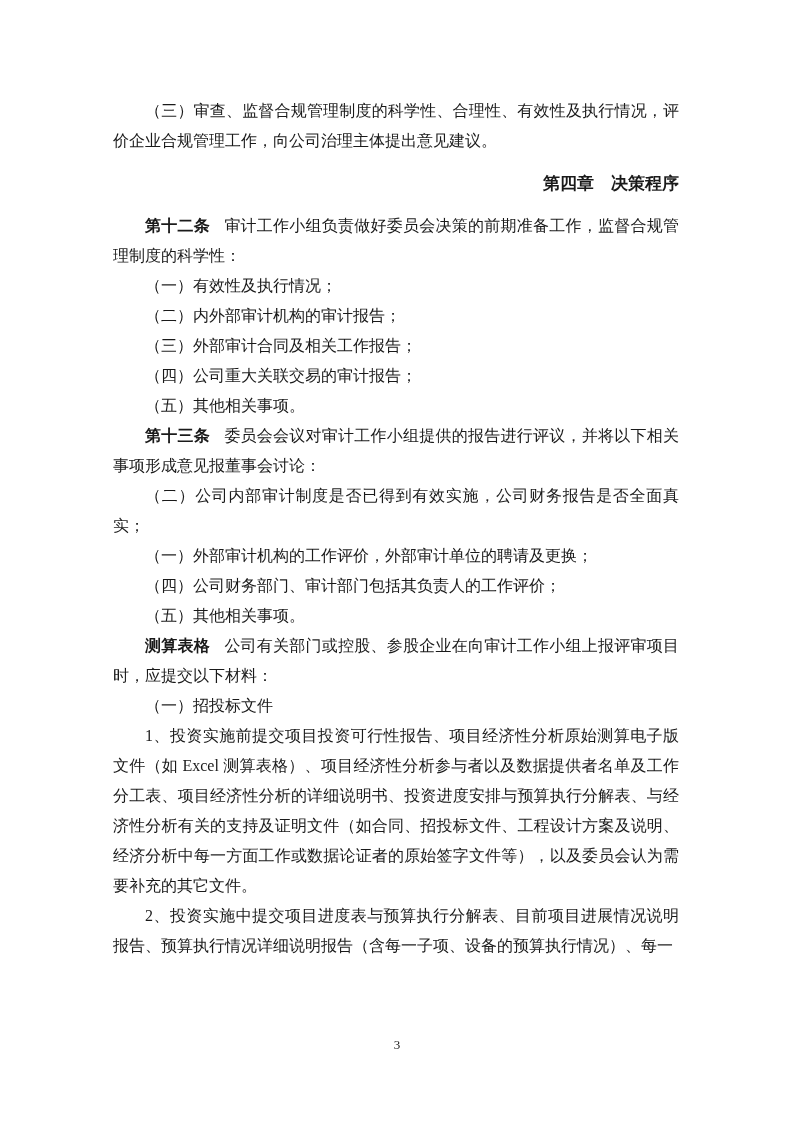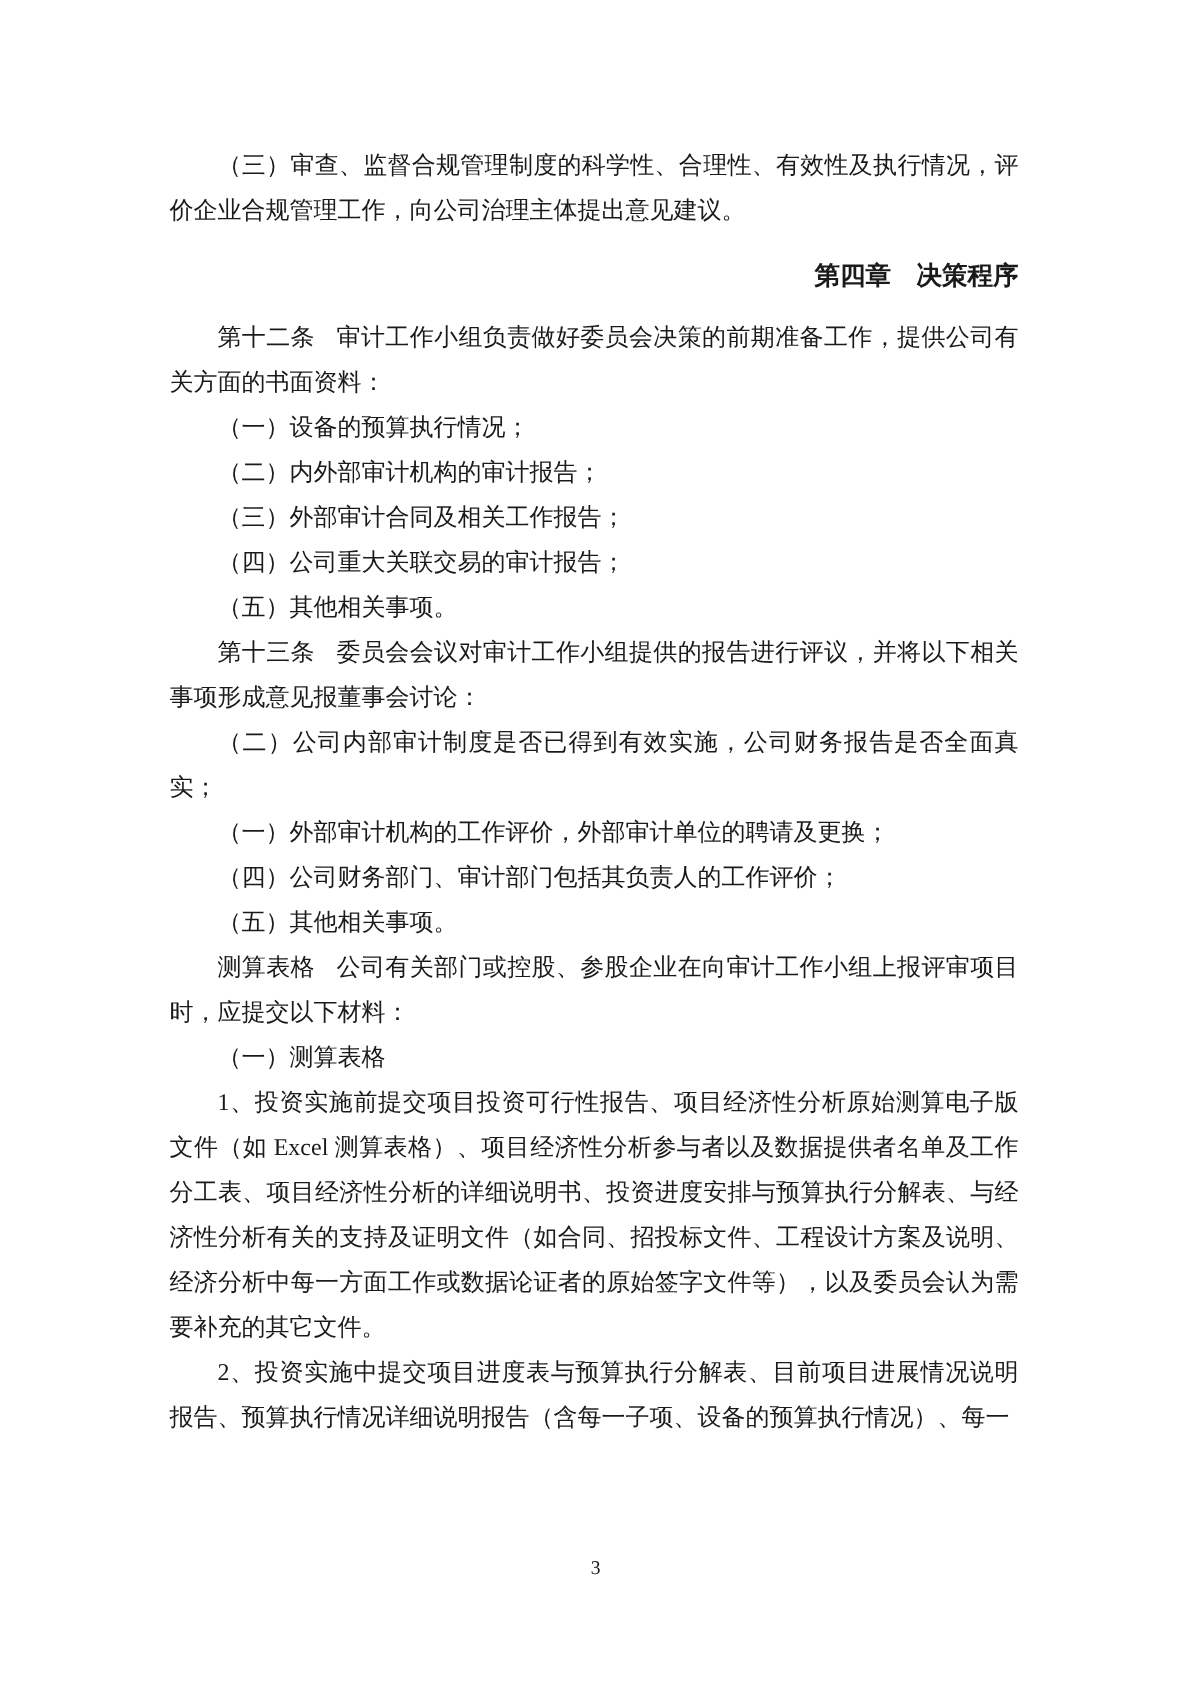--- a/index.html
+++ b/index.html
@@ -31,51 +31,51 @@
     text-indent: 2em;
   }
   .content p.heading {
     text-indent: 0;
     text-align: right;
     font-weight: bold;
     font-size: 17px;
     margin: 13px 0 12px 0;
   }
   .article-label {
-    font-weight: normal;
+    font-weight: bold;
     margin-right: 0.9em;
   }
   .page-number {
     position: absolute;
     left: 0;
     right: 0;
     top: 1036px;
     text-align: center;
     font-size: 13px;
     line-height: 18px;
     color: #1a1a1a;
   }
 </style>
 </head>
 <body>
 
 <div class="page">
   <div class="content">
       <p class="body">（三）审查、监督合规管理制度的科学性、合理性、有效性及执行情况，评价企业合规管理工作，向公司治理主体提出意见建议。</p>
       <p class="heading">第四章　决策程序</p>
-      <p class="article"><span class="article-label">第十二条</span><span>审计工作小组负责做好委员会决策的前期准备工作，提供公司有关方面的书面资料：</span></p>
-      <p class="body">（一）设备的预算执行情况；</p>
+      <p class="article"><span class="article-label">第十二条</span><span>审计工作小组负责做好委员会决策的前期准备工作，监督合规管理制度的科学性：</span></p>
+      <p class="body">（一）有效性及执行情况；</p>
       <p class="body">（二）内外部审计机构的审计报告；</p>
       <p class="body">（三）外部审计合同及相关工作报告；</p>
       <p class="body">（四）公司重大关联交易的审计报告；</p>
       <p class="body">（五）其他相关事项。</p>
       <p class="article"><span class="article-label">第十三条</span><span>委员会会议对审计工作小组提供的报告进行评议，并将以下相关事项形成意见报董事会讨论：</span></p>
       <p class="body">（二）公司内部审计制度是否已得到有效实施，公司财务报告是否全面真实；</p>
       <p class="body">（一）外部审计机构的工作评价，外部审计单位的聘请及更换；</p>
       <p class="body">（四）公司财务部门、审计部门包括其负责人的工作评价；</p>
       <p class="body">（五）其他相关事项。</p>
       <p class="article"><span class="article-label">测算表格</span><span>公司有关部门或控股、参股企业在向审计工作小组上报评审项目时，应提交以下材料：</span></p>
-      <p class="body">（一）测算表格</p>
+      <p class="body">（一）招投标文件</p>
       <p class="body">1、投资实施前提交项目投资可行性报告、项目经济性分析原始测算电子版文件（如 Excel 测算表格）、项目经济性分析参与者以及数据提供者名单及工作分工表、项目经济性分析的详细说明书、投资进度安排与预算执行分解表、与经济性分析有关的支持及证明文件（如合同、招投标文件、工程设计方案及说明、经济分析中每一方面工作或数据论证者的原始签字文件等），以及委员会认为需要补充的其它文件。</p>
       <p class="body">2、投资实施中提交项目进度表与预算执行分解表、目前项目进展情况说明报告、预算执行情况详细说明报告（含每一子项、设备的预算执行情况）、每一</p>
     </div>
   <div class="page-number">3</div>
 </div>
 
 </body></html>

